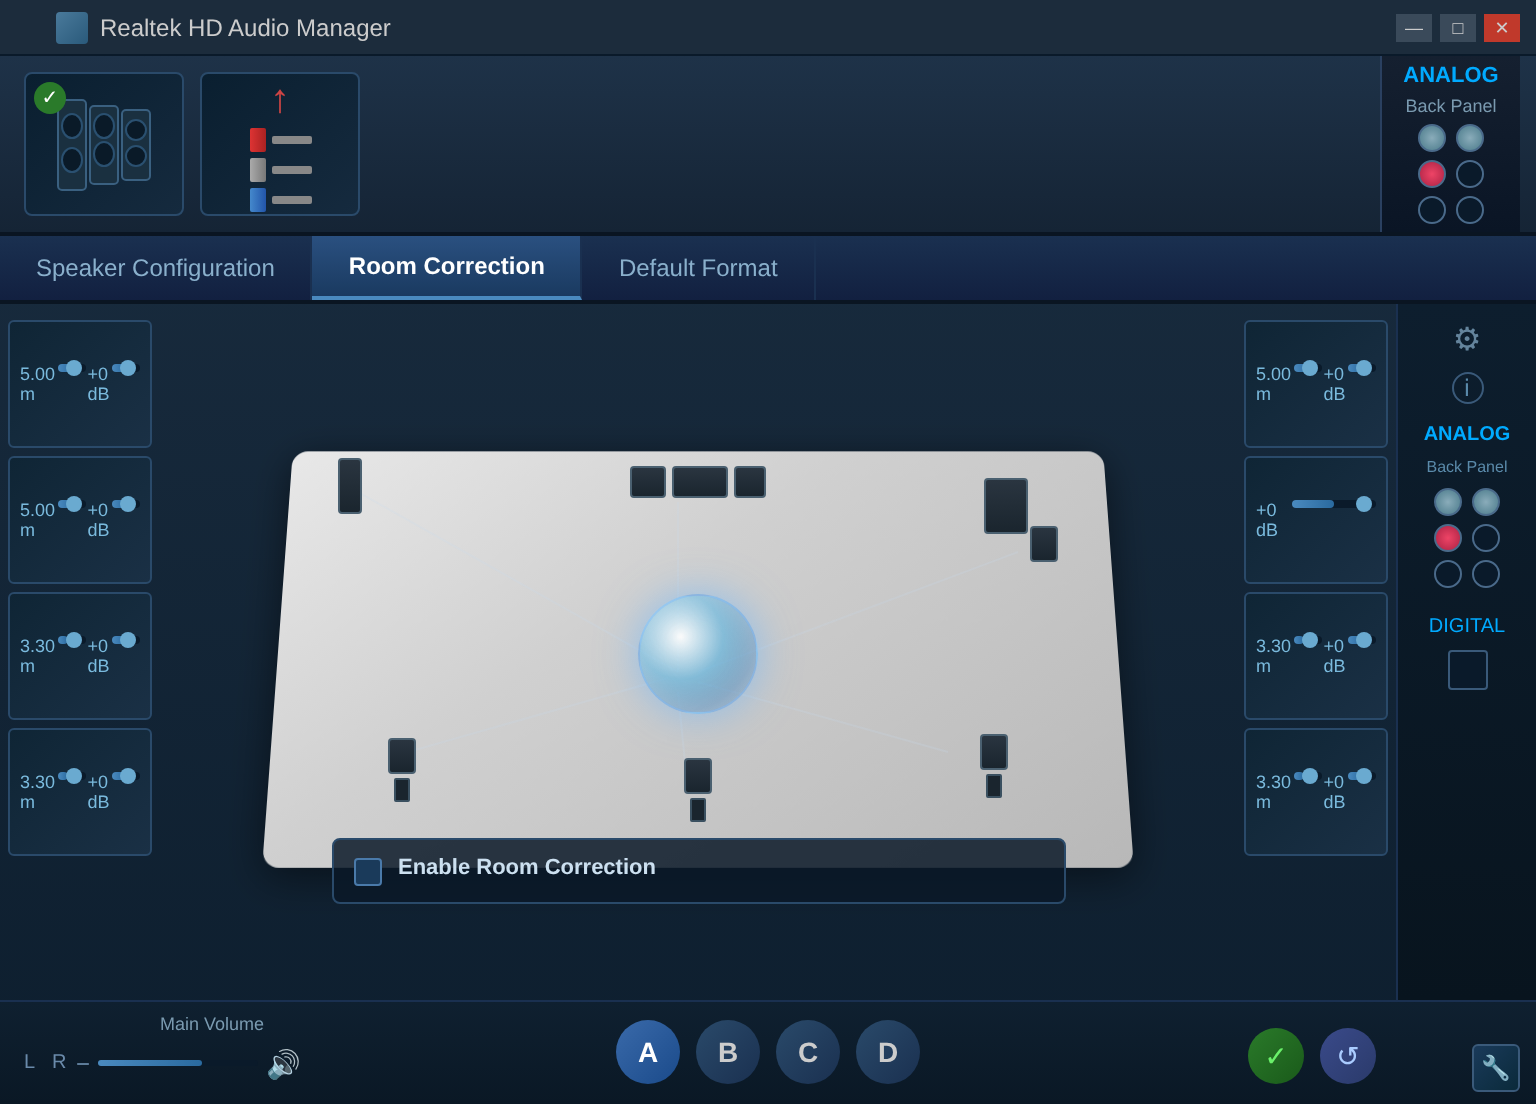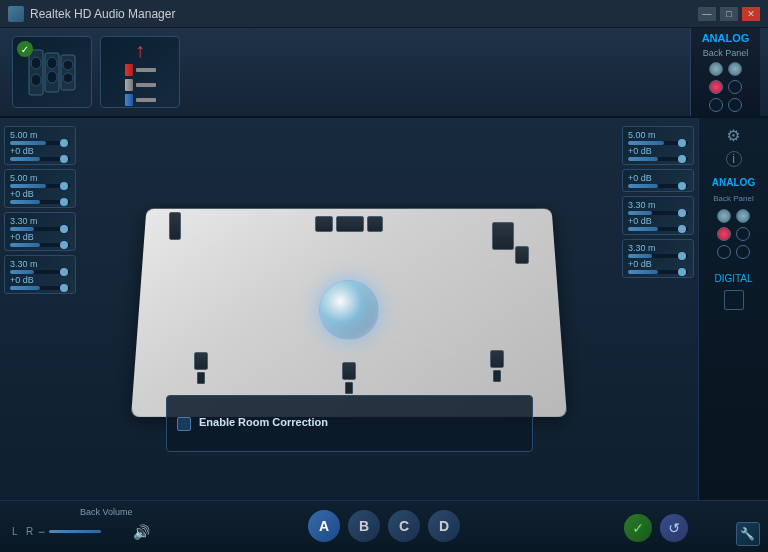--- a/index.html
+++ b/index.html
@@ -21,20 +21,21 @@
       justify-content: space-between;
       padding: 0 8px;
       border-bottom: 1px solid #0a1a2a;
     }
     .titlebar-left {
       display: flex;
       align-items: center;
       gap: 6px;
       font-size: 12px;
       color: #ccc;
+      margin-left: 20px;
     }
     .titlebar-icon {
       width: 16px;
       height: 16px;
       background: linear-gradient(135deg, #4a7a9b, #2a5a7b);
       border-radius: 2px;
     }
     .titlebar-controls {
       display: flex;
       gap: 4px;
@@ -182,23 +183,23 @@
       width: 80px;
       padding: 8px 4px;
       display: flex;
       flex-direction: column;
       gap: 4px;
     }
     .slider-group {
       background: linear-gradient(135deg, #0f2535, #1a3045);
       border: 1px solid #2a4a6a;
       border-radius: 3px;
-      padding: 3px 5px;
-      display: flex;
-      flex-direction: column;
+      padding: 21px 5px;
+      display: flex;
+      flex-direction: row;
       gap: 1px;
     }
     .slider-val {
       font-size: 9px;
       color: #7abadd;
       display: flex;
       align-items: center;
       justify-content: space-between;
     }
     .mini-slider {
@@ -359,21 +360,21 @@
 
     
     .info-box {
       position: absolute;
       bottom: 48px;
       left: 86px;
       right: 85px;
       background: rgba(10, 25, 40, 0.85);
       border: 1px solid #2a4a6a;
       border-radius: 4px;
-      padding: 20px 10px;
+      padding: 8px 10px;
       display: flex;
       align-items: flex-start;
       gap: 8px;
     }
     .checkbox-room {
       width: 14px;
       height: 14px;
       background: #1a3a5a;
       border: 1px solid #4a7aaa;
       border-radius: 2px;
@@ -622,20 +623,31 @@
           <div class="jack-lg dark"></div>
         </div>
         <div class="jack-pair">
           <div class="jack-lg dark"></div>
           <div class="jack-lg dark"></div>
         </div>
       </div>
     </div>
   </div>
 
+  <div class="tabbar">
+    <div class="tab">
+      <span>Speaker Configuration</span>
+    </div>
+    <div class="tab active">
+      <span>Room Correction</span>
+    </div>
+    <div class="tab">
+      <span>Default Format</span>
+    </div>
+  </div>
 
   <div class="content">
 
     <div class="left-panel">
       <div class="slider-group">
         <div class="slider-val">5.00 m</div>
         <div class="mini-slider">
             <div class="mini-slider-fill" style="width:60%"></div>
             <div class="slider-thumb"></div>
           </div>
@@ -812,21 +824,21 @@
           <div class="jack-lg dark"></div>
         </div>
       </div>
       <span class="digital-label">DIGITAL</span>
       <div class="digital-port"></div>
     </div>
 
   </div>
 
   <div class="bottombar">
-    <span class="volume-label">Back Volume</span>
+    <span class="volume-label">Main Volume</span>
     <div class="vol-controls">
       <span class="vol-label">L</span>
       <span class="vol-label" style="margin-left:2px;">R</span>
       <span class="minus-icon">−</span>
       <div class="vol-track">
         <div class="vol-fill"></div>
       </div>
       <span class="vol-icon">🔊</span>
     </div>
 

